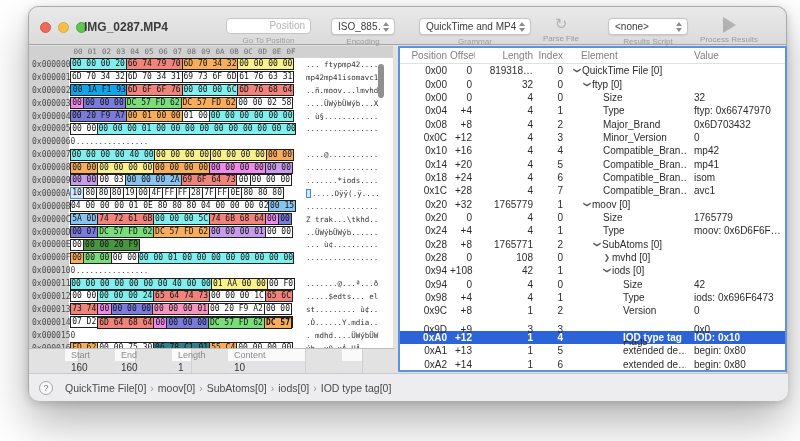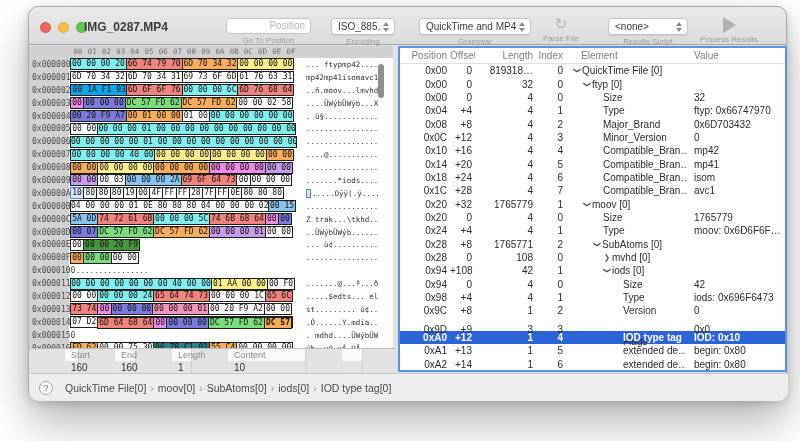--- a/index.html
+++ b/index.html
@@ -231,23 +231,20 @@
           <div class="hrow">
             <span class="addr">0x0000050</span>
             <div class="bytes">
               <span class="bseg" style="width: 28.4px; background: rgb(255, 255, 255);">00 00</span>
               <span class="bseg" style="width: 198.8px; background: rgb(130, 239, 239);">00 00 00 01 00 00 00 00 00 00 00 00 00 00</span>
             </div>
             <span class="asc">................</span>
           </div>
           <div class="hrow">
             <span class="addr">0x0000060</span>
-            <div class="bytes">
-              <span class="bseg" style="width: 227.2px; background: rgb(130, 239, 239);">00 00 00 00 00 01 00 00 00 00 00 00 00 00 00 00</span>
-            </div>
             <span class="asc">................</span>
           </div>
           <div class="hrow">
             <span class="addr">0x0000070</span>
             <div class="bytes">
               <span class="bseg" style="width: 85.2px; background: rgb(130, 239, 239);">00 00 00 00 40 00</span>
               <span class="bseg" style="width: 56.8px; background: rgb(250, 241, 141);">00 00 00 00</span>
               <span class="bseg" style="width: 56.8px; background: rgb(250, 241, 141);">00 00 00 00</span>
               <span class="bseg" style="width: 28.4px; background: rgb(247, 173, 91);">00 00</span>
             </div>
@@ -334,20 +331,21 @@
               <span class="bseg" style="width: 56.8px; background: rgb(72, 149, 63);">00 00 20 F9</span>
             </div>
             <span class="asc">... ù¢..........</span>
           </div>
           <div class="hrow">
             <span class="addr">0x00000F0</span>
             <div class="bytes">
               <span class="bseg" style="width: 14.2px; background: rgb(247, 173, 91);">00</span>
               <span class="bseg" style="width: 28.4px; background: rgb(122, 220, 122);">00 00</span>
               <span class="bseg" style="width: 28.4px; background: rgb(255, 255, 255);">00 00</span>
+              <span class="bseg" style="width: 156.2px; background: rgb(130, 239, 239);">00 00 01 00 00 00 00 00 00 00 00</span>
             </div>
             <span class="asc">................</span>
           </div>
           <div class="hrow">
             <span class="addr">0x0000100</span>
             <span class="asc">................</span>
           </div>
           <div class="hrow">
             <span class="addr">0x0000110</span>
             <div class="bytes">

